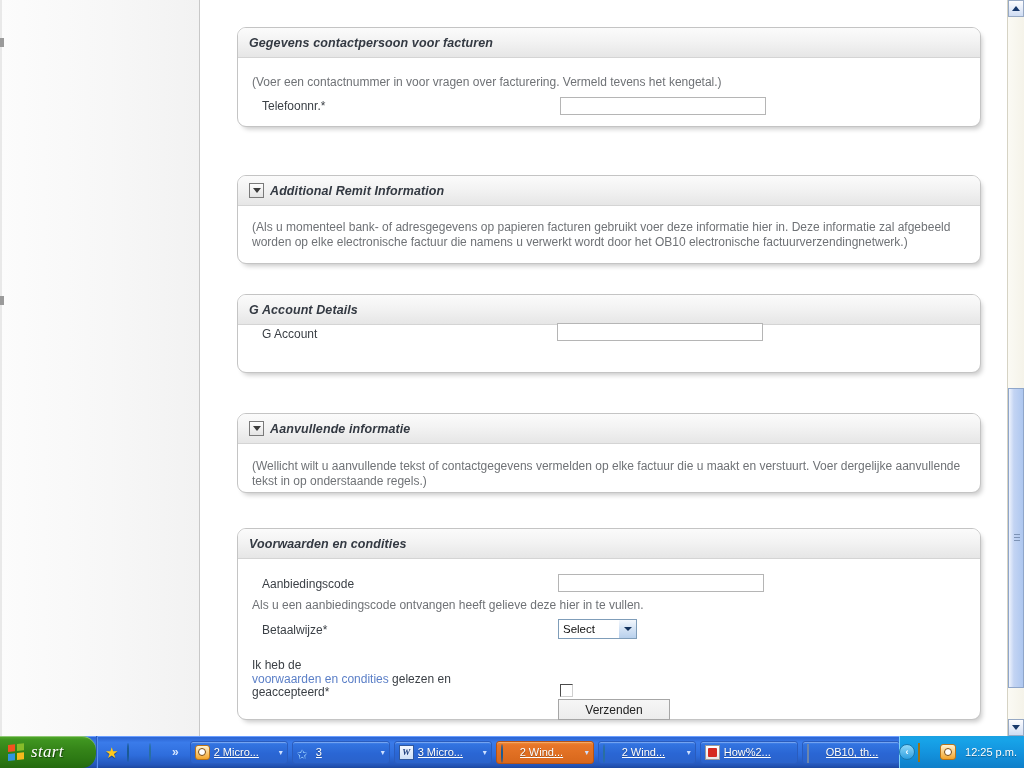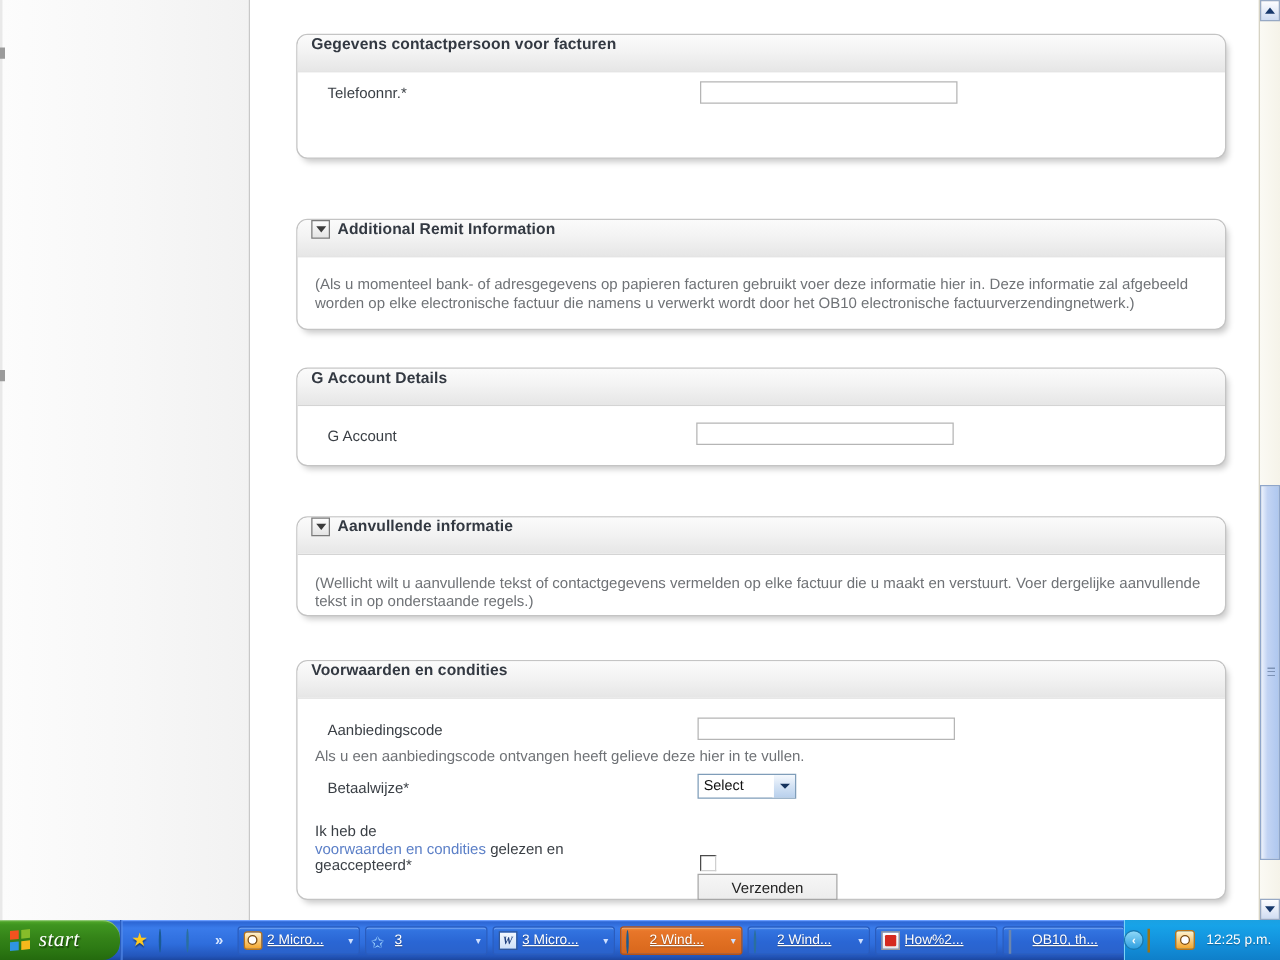--- a/index.html
+++ b/index.html
@@ -44,23 +44,24 @@
     border: 1px solid #c4c4c4;
     border-radius: 9px;
     box-shadow: 3px 4px 5px -2px rgba(0,0,0,0.22);
     box-sizing: border-box;
   }
   .panel-head {
     height: 30px;
     background: linear-gradient(to bottom,#fbfbfb 0%, #f3f3f3 45%, #e6e6e6 100%);
     border-bottom: 1px solid #d4d4d4;
     border-radius: 8px 8px 0 0;
-    display: flex; 
+    display: flex; align-items: center;
     padding: 0 0 0 11px;
     box-sizing: border-box;
+    font-style: italic;
   }
   .panel-title {
     font-size: 12.5px; font-weight: bold; color: #333942;
     letter-spacing: 0.1px;
     white-space: nowrap;
   }
   .toggle-box {
     width: 13px; height: 13px;
     border: 1px solid #7a7a7a;
     background: linear-gradient(to bottom,#fdfdfd,#e4e4e4);
@@ -372,20 +373,21 @@
     <div class="rail-tick t2"></div>
   </div>
 
   <div class="content">
 
     <div class="panel" style="top:27px;height:100px;">
       <div class="panel-head">
         <span class="panel-title">Gegevens contactpersoon voor facturen</span>
       </div>
       <div class="panel-body">
+        <div class="note" style="padding-top:17px;">(Voer een contactnummer in voor vragen over facturering. Vermeld tevens het kengetal.)</div>
         <div class="row" style="margin-top:7px;">
           <span class="field-label">Telefoonnr.*</span>
           <input class="text-input" style="left: 310px; top: 0px;" type="text" placeholder="">
         </div>
       </div>
     </div>
 
     <div class="panel" style="top:175px;height:89px;">
       <div class="panel-head">
         <span class="toggle-box">
@@ -396,21 +398,21 @@
       <div class="panel-body">
         <div class="note" style="padding-top:14px;width:712px;">(Als u momenteel bank- of adresgegevens op papieren facturen gebruikt voer deze informatie hier in. Deze informatie zal afgebeeld worden op elke electronische factuur die namens u verwerkt wordt door het OB10 electronische factuurverzendingnetwerk.)</div>
       </div>
     </div>
 
     <div class="panel" style="top:294px;height:79px;">
       <div class="panel-head">
         <span class="panel-title">G Account Details</span>
       </div>
       <div class="panel-body">
-        <div class="row" style="margin-top:15px;">
+        <div class="row" style="">
           <span class="field-label">G Account</span>
           <input class="text-input" style="left: 307px; top: -2px;" type="text" placeholder="">
         </div>
       </div>
     </div>
 
     <div class="panel" style="top:413px;height:80px;">
       <div class="panel-head">
         <span class="toggle-box">
             <span class="tri"></span>

